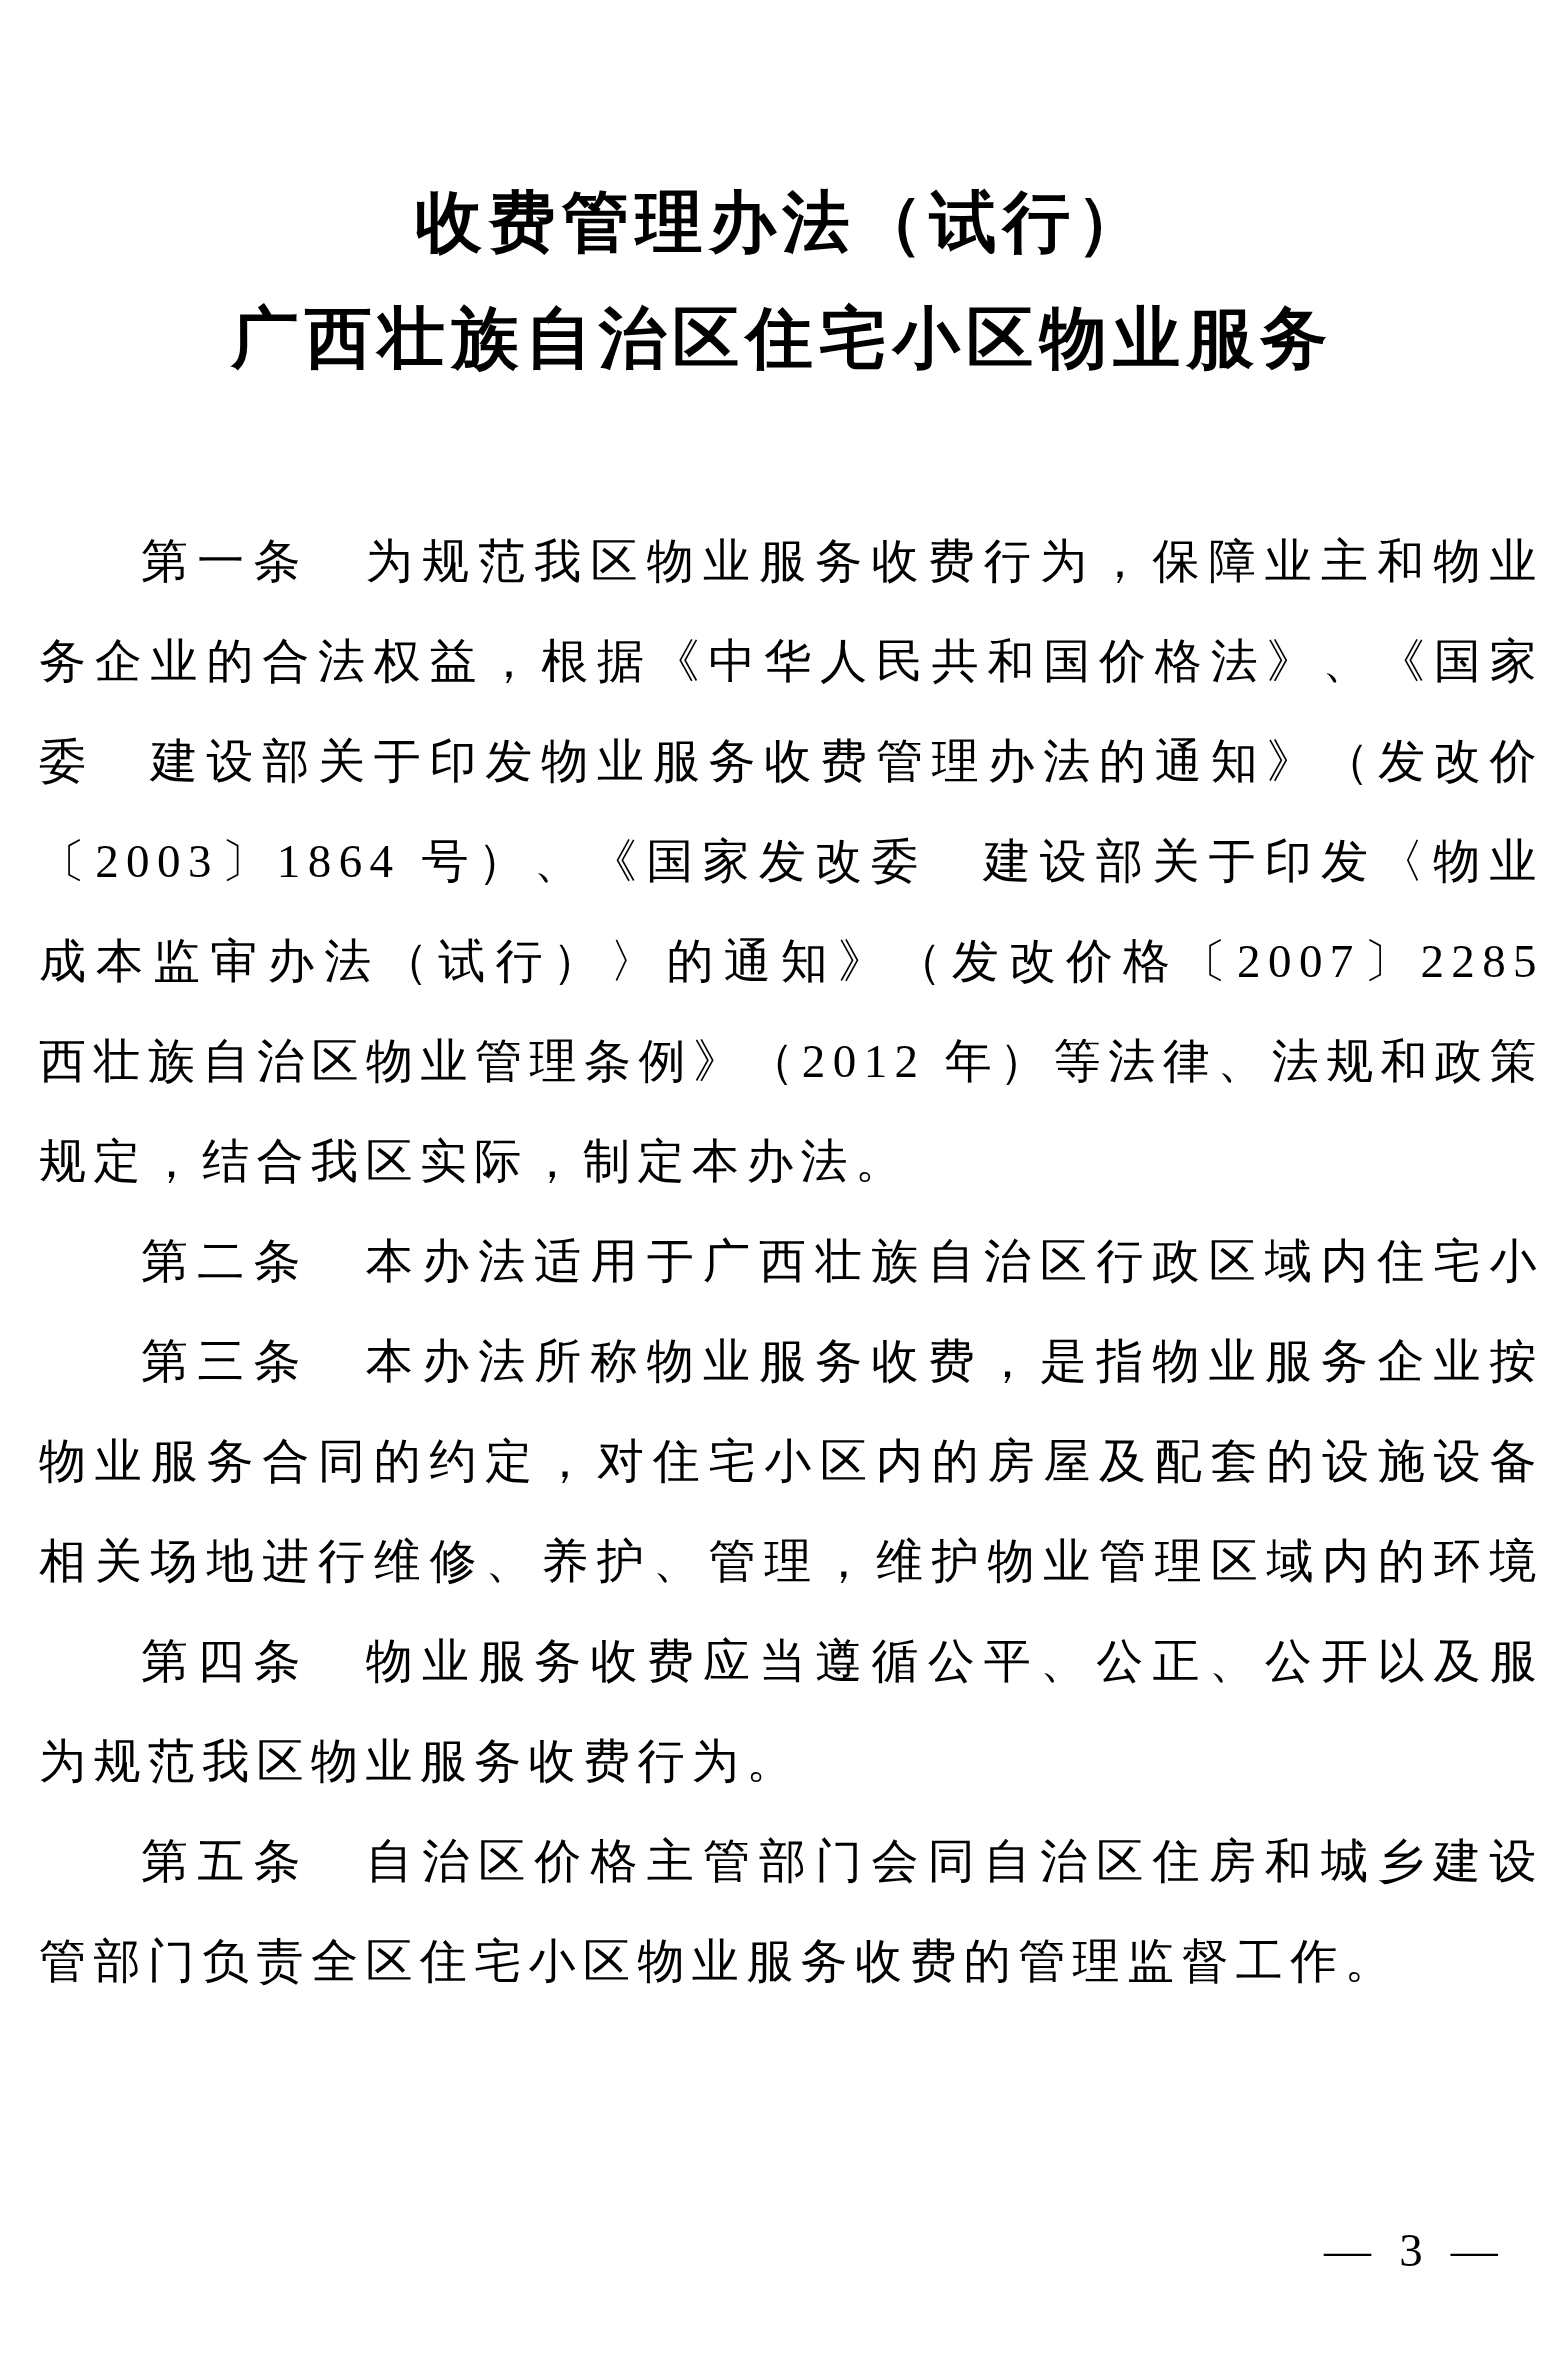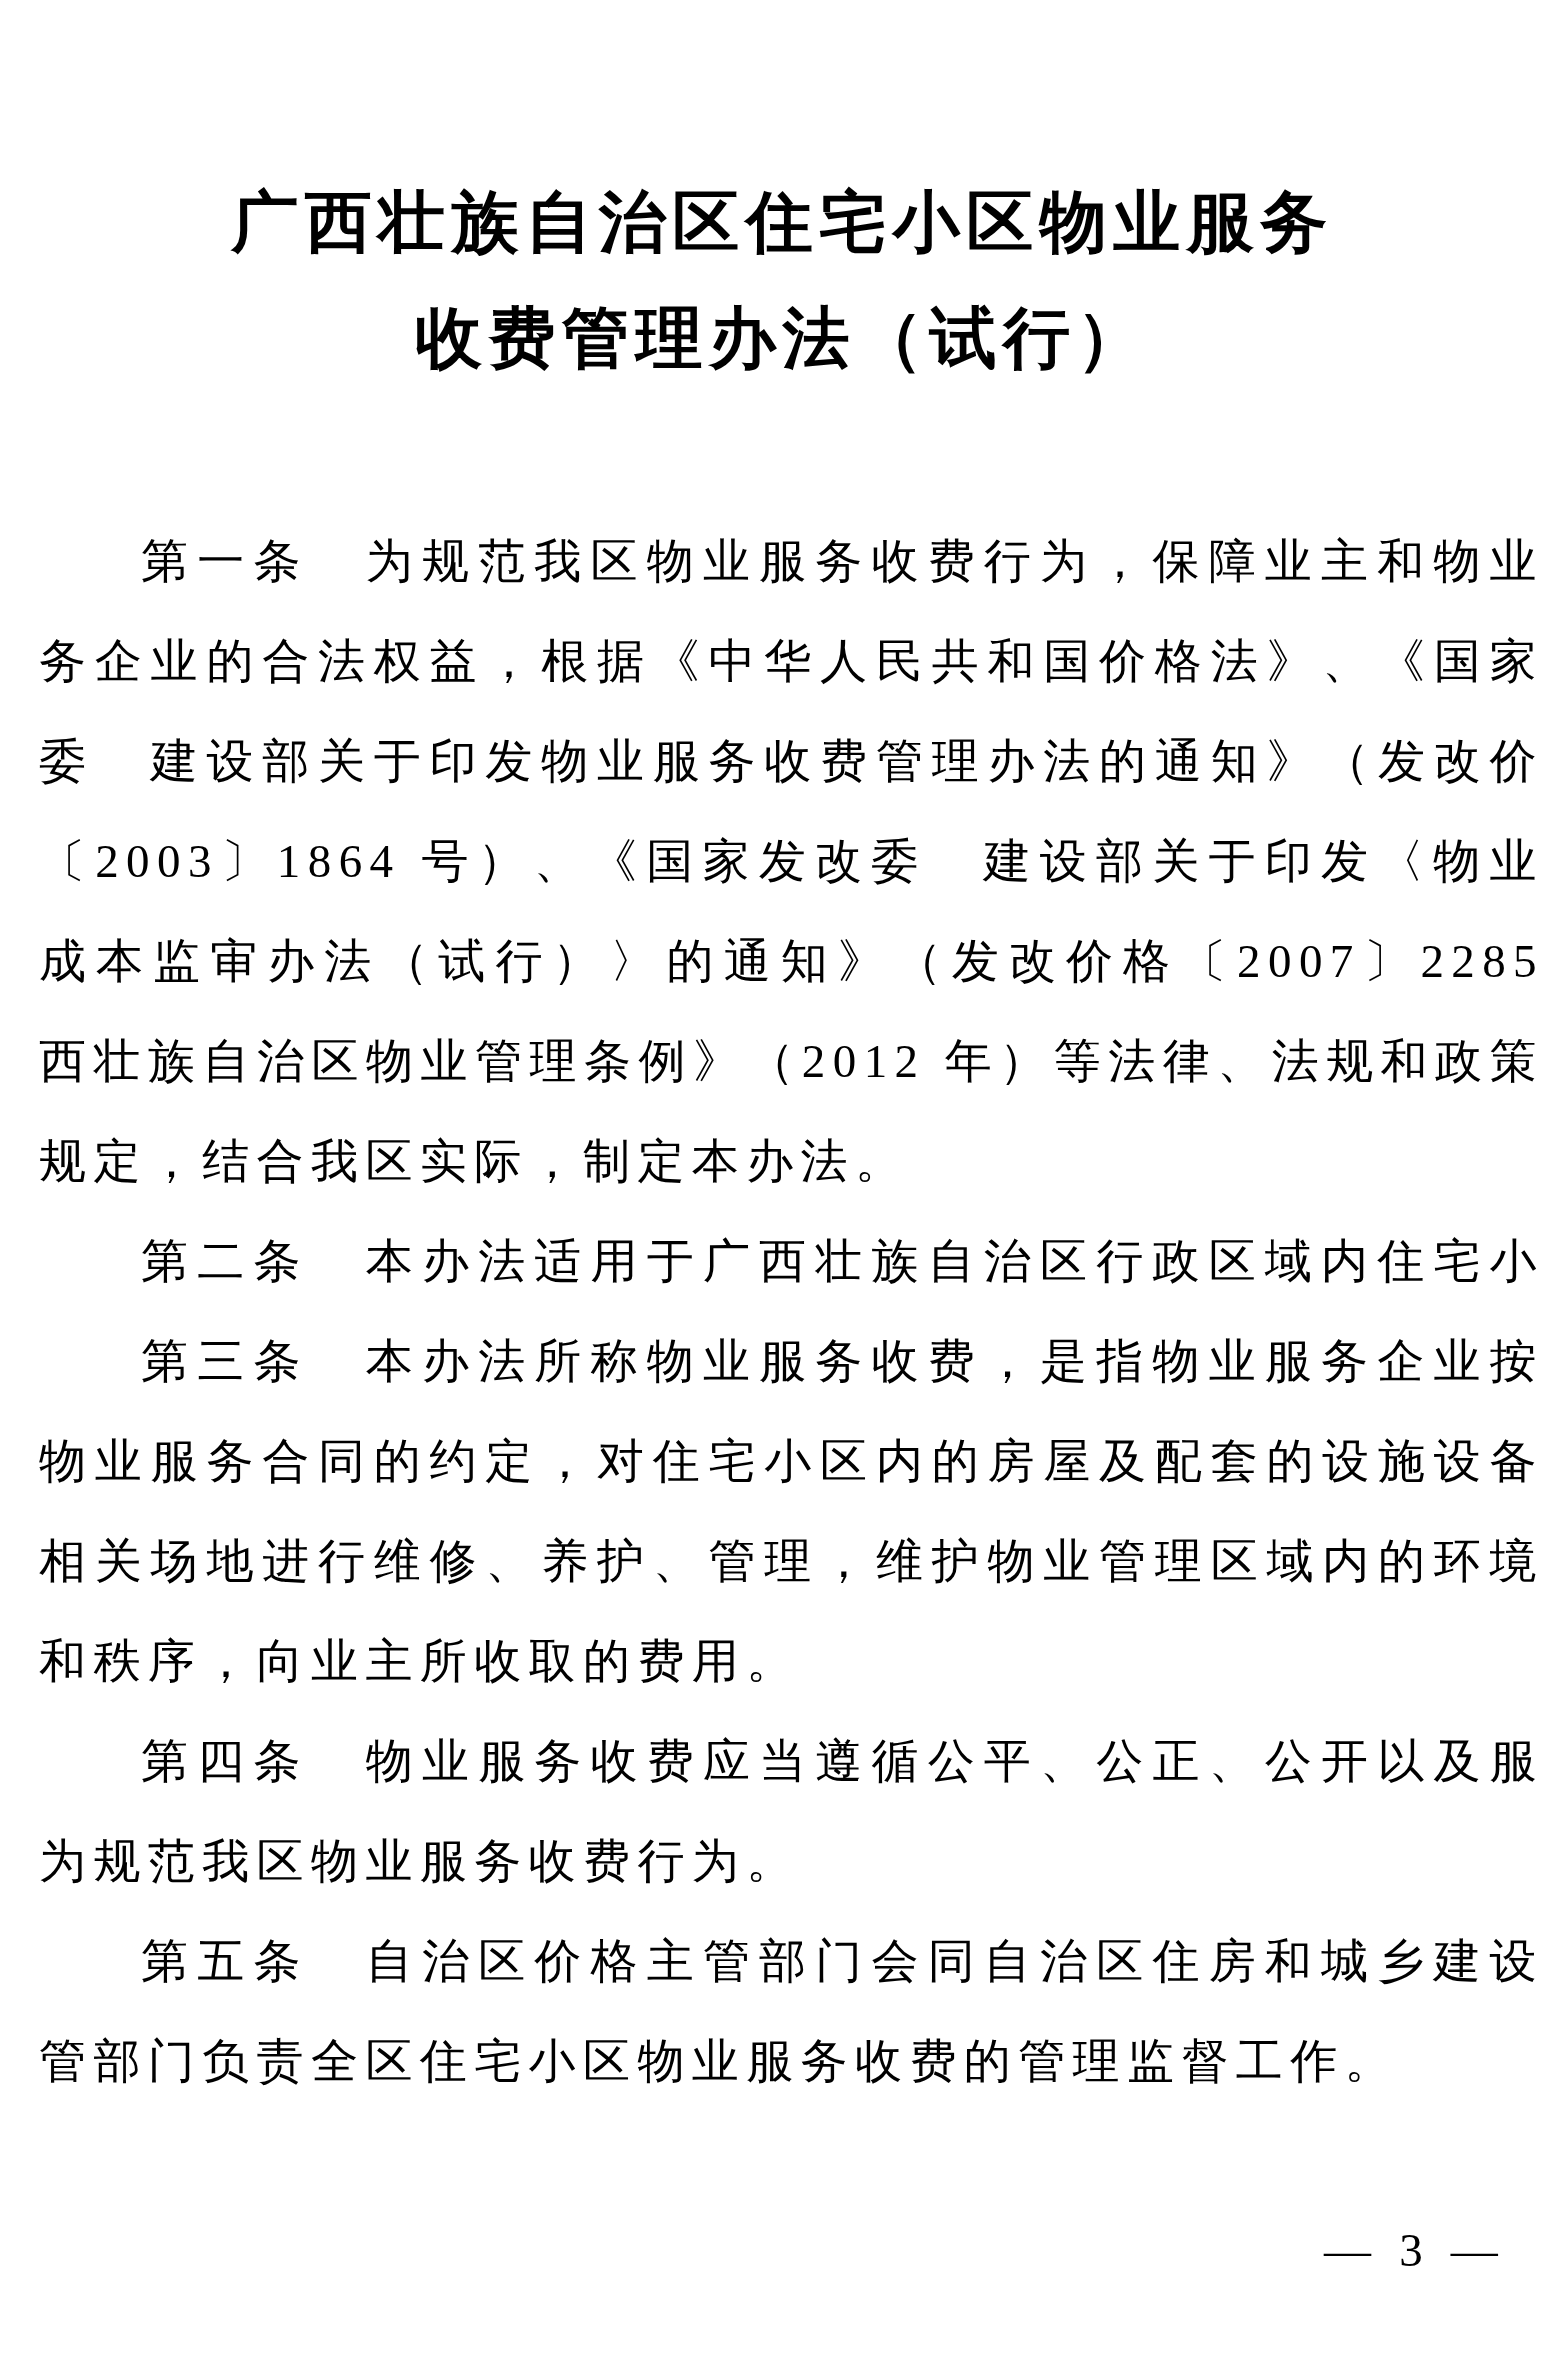--- a/index.html
+++ b/index.html
@@ -51,37 +51,36 @@
     letter-spacing: 8.2px;
     white-space: nowrap;
     color: #000000;
   }
 </style>
 </head>
 <body>
 
 <div class="page">
   <div class="doc-title">
+    <div class="title-line">收费管理办法（试行）</div>
     <div class="title-line">广西壮族自治区住宅小区物业服务</div>
-    <div class="title-line">收费管理办法（试行）</div>
   </div>
 
   <div class="doc-body" id="doc-body">
       <div class="line first">第一条　为规范我区物业服务收费行为，保障业主和物业服</div>
       <div class="line">务企业的合法权益，根据《中华人民共和国价格法》、《国家发改</div>
       <div class="line">委　建设部关于印发物业服务收费管理办法的通知》（发改价格</div>
       <div class="line">〔2003〕1864 号）、《国家发改委　建设部关于印发〈物业服务定价</div>
       <div class="line">成本监审办法（试行）〉的通知》（发改价格〔2007〕2285 号）和《广</div>
       <div class="line">西壮族自治区物业管理条例》（2012 年）等法律、法规和政策有关</div>
       <div class="line last">规定，结合我区实际，制定本办法。</div>
       <div class="line first">第二条　本办法适用于广西壮族自治区行政区域内住宅小区</div>
       <div class="line first">第三条　本办法所称物业服务收费，是指物业服务企业按照</div>
       <div class="line">物业服务合同的约定，对住宅小区内的房屋及配套的设施设备和</div>
       <div class="line">相关场地进行维修、养护、管理，维护物业管理区域内的环境卫生</div>
-      <div class="line last">和秩序，向业主所收取的费用。</div>
       <div class="line first">第四条　物业服务收费应当遵循公平、公正、公开以及服务标</div>
       <div class="line last">为规范我区物业服务收费行为。</div>
       <div class="line first">第五条　自治区价格主管部门会同自治区住房和城乡建设主</div>
       <div class="line last">管部门负责全区住宅小区物业服务收费的管理监督工作。</div>
     </div>
 
   <div class="page-number">— 3 —</div>
 </div>
 
 

